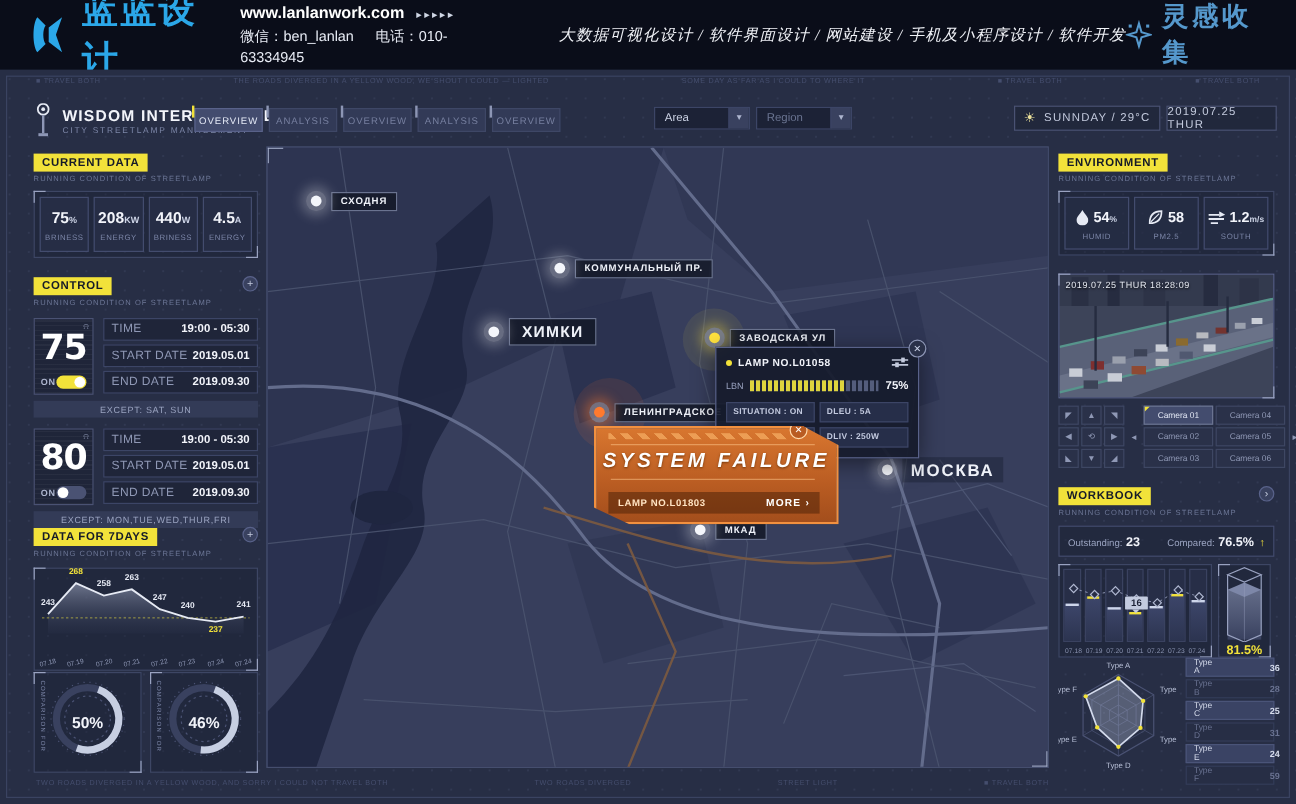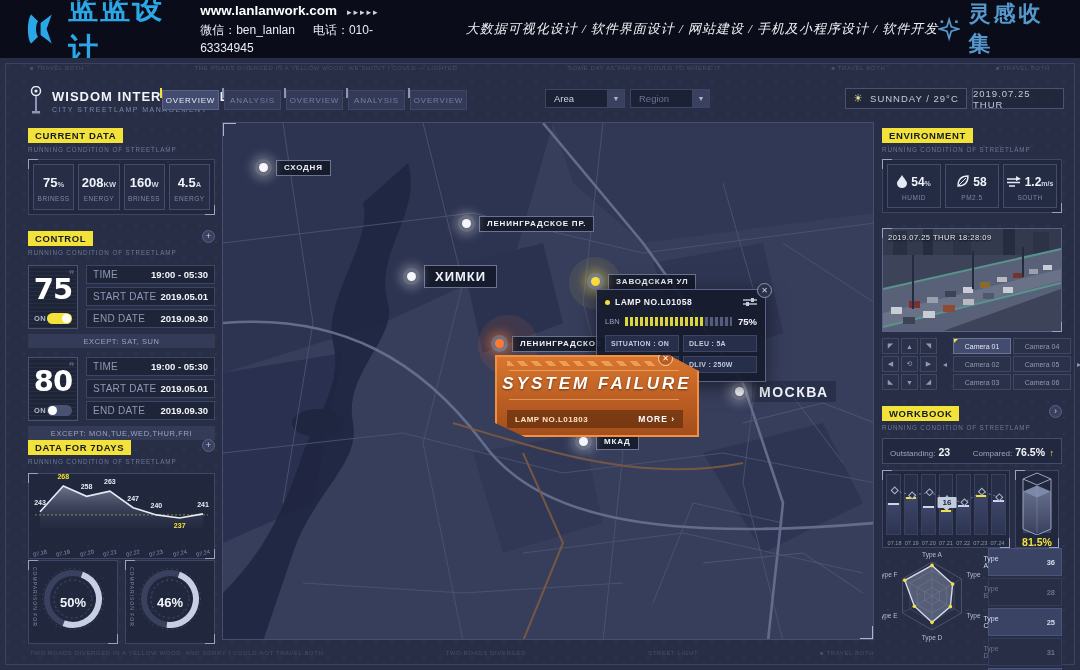--- a/index.html
+++ b/index.html
@@ -169,21 +169,21 @@
   .wb-tip{position:absolute;z-index:3;background:#c3cbdf;color:#1c2236;font-size:8px;font-weight:bold;padding:1px 5px;border-radius:1px;transform:translateX(-50%);}
   .wb-tip:after{content:"";position:absolute;left:50%;bottom:-3px;margin-left:-3px;border-style:solid;border-width:3px 3px 0;border-color:#c3cbdf transparent transparent;}
   #wb-x{position:absolute;left:3px;right:3px;bottom:1px;display:flex;justify-content:space-between;}
   #wb-x span{font-size:5.6px;color:#8b94b2;flex:1;text-align:center;}
   .wb-tank{width:44px;height:78px;position:relative;display:flex;flex-direction:column;align-items:center;}
   .wb-tank .tv{position:absolute;bottom:-1px;color:#f2e23a;font-size:10.5px;font-weight:bold;}
 
   .radar-row{display:flex;gap:6px;}
   .radar-wrap{position:relative;width:100px;height:102px;}
   .tlist{display:flex;flex-direction:column;gap:2px;width:74px;padding-top:4px;}
-  .trow{height:28px;display:flex;align-items:center;justify-content:flex-end;padding:0 6px;background:#272e45;border:1px solid #343c59;color:#6a7392;font-size:7px;cursor:pointer;gap:48px;}
+  .trow{height:16px;display:flex;align-items:center;justify-content:flex-start;padding:0 6px;background:#272e45;border:1px solid #343c59;color:#6a7392;font-size:7px;cursor:pointer;gap:48px;}
   .trow.bright{background:#3a4364;color:#d6dcec;border-color:#4a5478;}
   .trow b{font-size:7.5px;}
 
   svg{display:block;}
 </style>
 </head>
 <body>
 
 <div id="app">
 
@@ -267,21 +267,21 @@
     </div>
 
     <section class="panel" style="top:67px;">
       <div style="position:relative;">
         <span class="badge">CURRENT DATA</span>
         <div class="psub">RUNNING CONDITION OF STREETLAMP</div>
       </div>
       <div class="cbox stat-row" style="margin-top:6px;">
         <div class="stat-tile"><span><span class="v">75</span><span class="u">%</span></span><span class="l">BRINESS</span></div>
         <div class="stat-tile"><span><span class="v">208</span><span class="u">KW</span></span><span class="l">ENERGY</span></div>
-        <div class="stat-tile"><span><span class="v">160</span><span class="u">W</span></span><span class="l">BRINESS</span></div>
+        <div class="stat-tile"><span><span class="v">440</span><span class="u">W</span></span><span class="l">BRINESS</span></div>
         <div class="stat-tile"><span><span class="v">4.5</span><span class="u">A</span></span><span class="l">ENERGY</span></div>
       </div>
     </section>
 
     <section class="panel" style="top:170px;">
       <div style="position:relative;">
         <span class="badge">CONTROL</span>
         <div class="psub">RUNNING CONDITION OF STREETLAMP</div>
         <span class="pic">+</span>
       </div>
@@ -447,21 +447,21 @@
         <circle cx="372" cy="160" r="26" fill="rgba(255,226,62,.08)"></circle>
         <circle cx="285" cy="222" r="30" fill="rgba(255,122,46,.10)"></circle>
       </svg>
 
       <div class="pin" style="left:32px;top:36px;">
           <span class="dot"></span>
           <span class="plab">СХОДНЯ</span>
         </div>
       <div class="pin" style="left:235px;top:92px;">
           <span class="dot"></span>
-          <span class="plab">ЛЕНИНГРАДСКОЕ ПР.</span>
+          <span class="plab">КОММУНАЛЬНЫЙ ПР.</span>
         </div>
       <div class="pin big" style="left:180px;top:142px;">
           <span class="dot"></span>
           <span class="plab">ХИМКИ</span>
         </div>
       <div class="pin yellow" style="left:364px;top:150px;">
           <span class="dot"></span>
           <span class="plab">ЗАВОДСКАЯ УЛ</span>
         </div>
       <div class="pin orange" style="left:268px;top:212px;">

